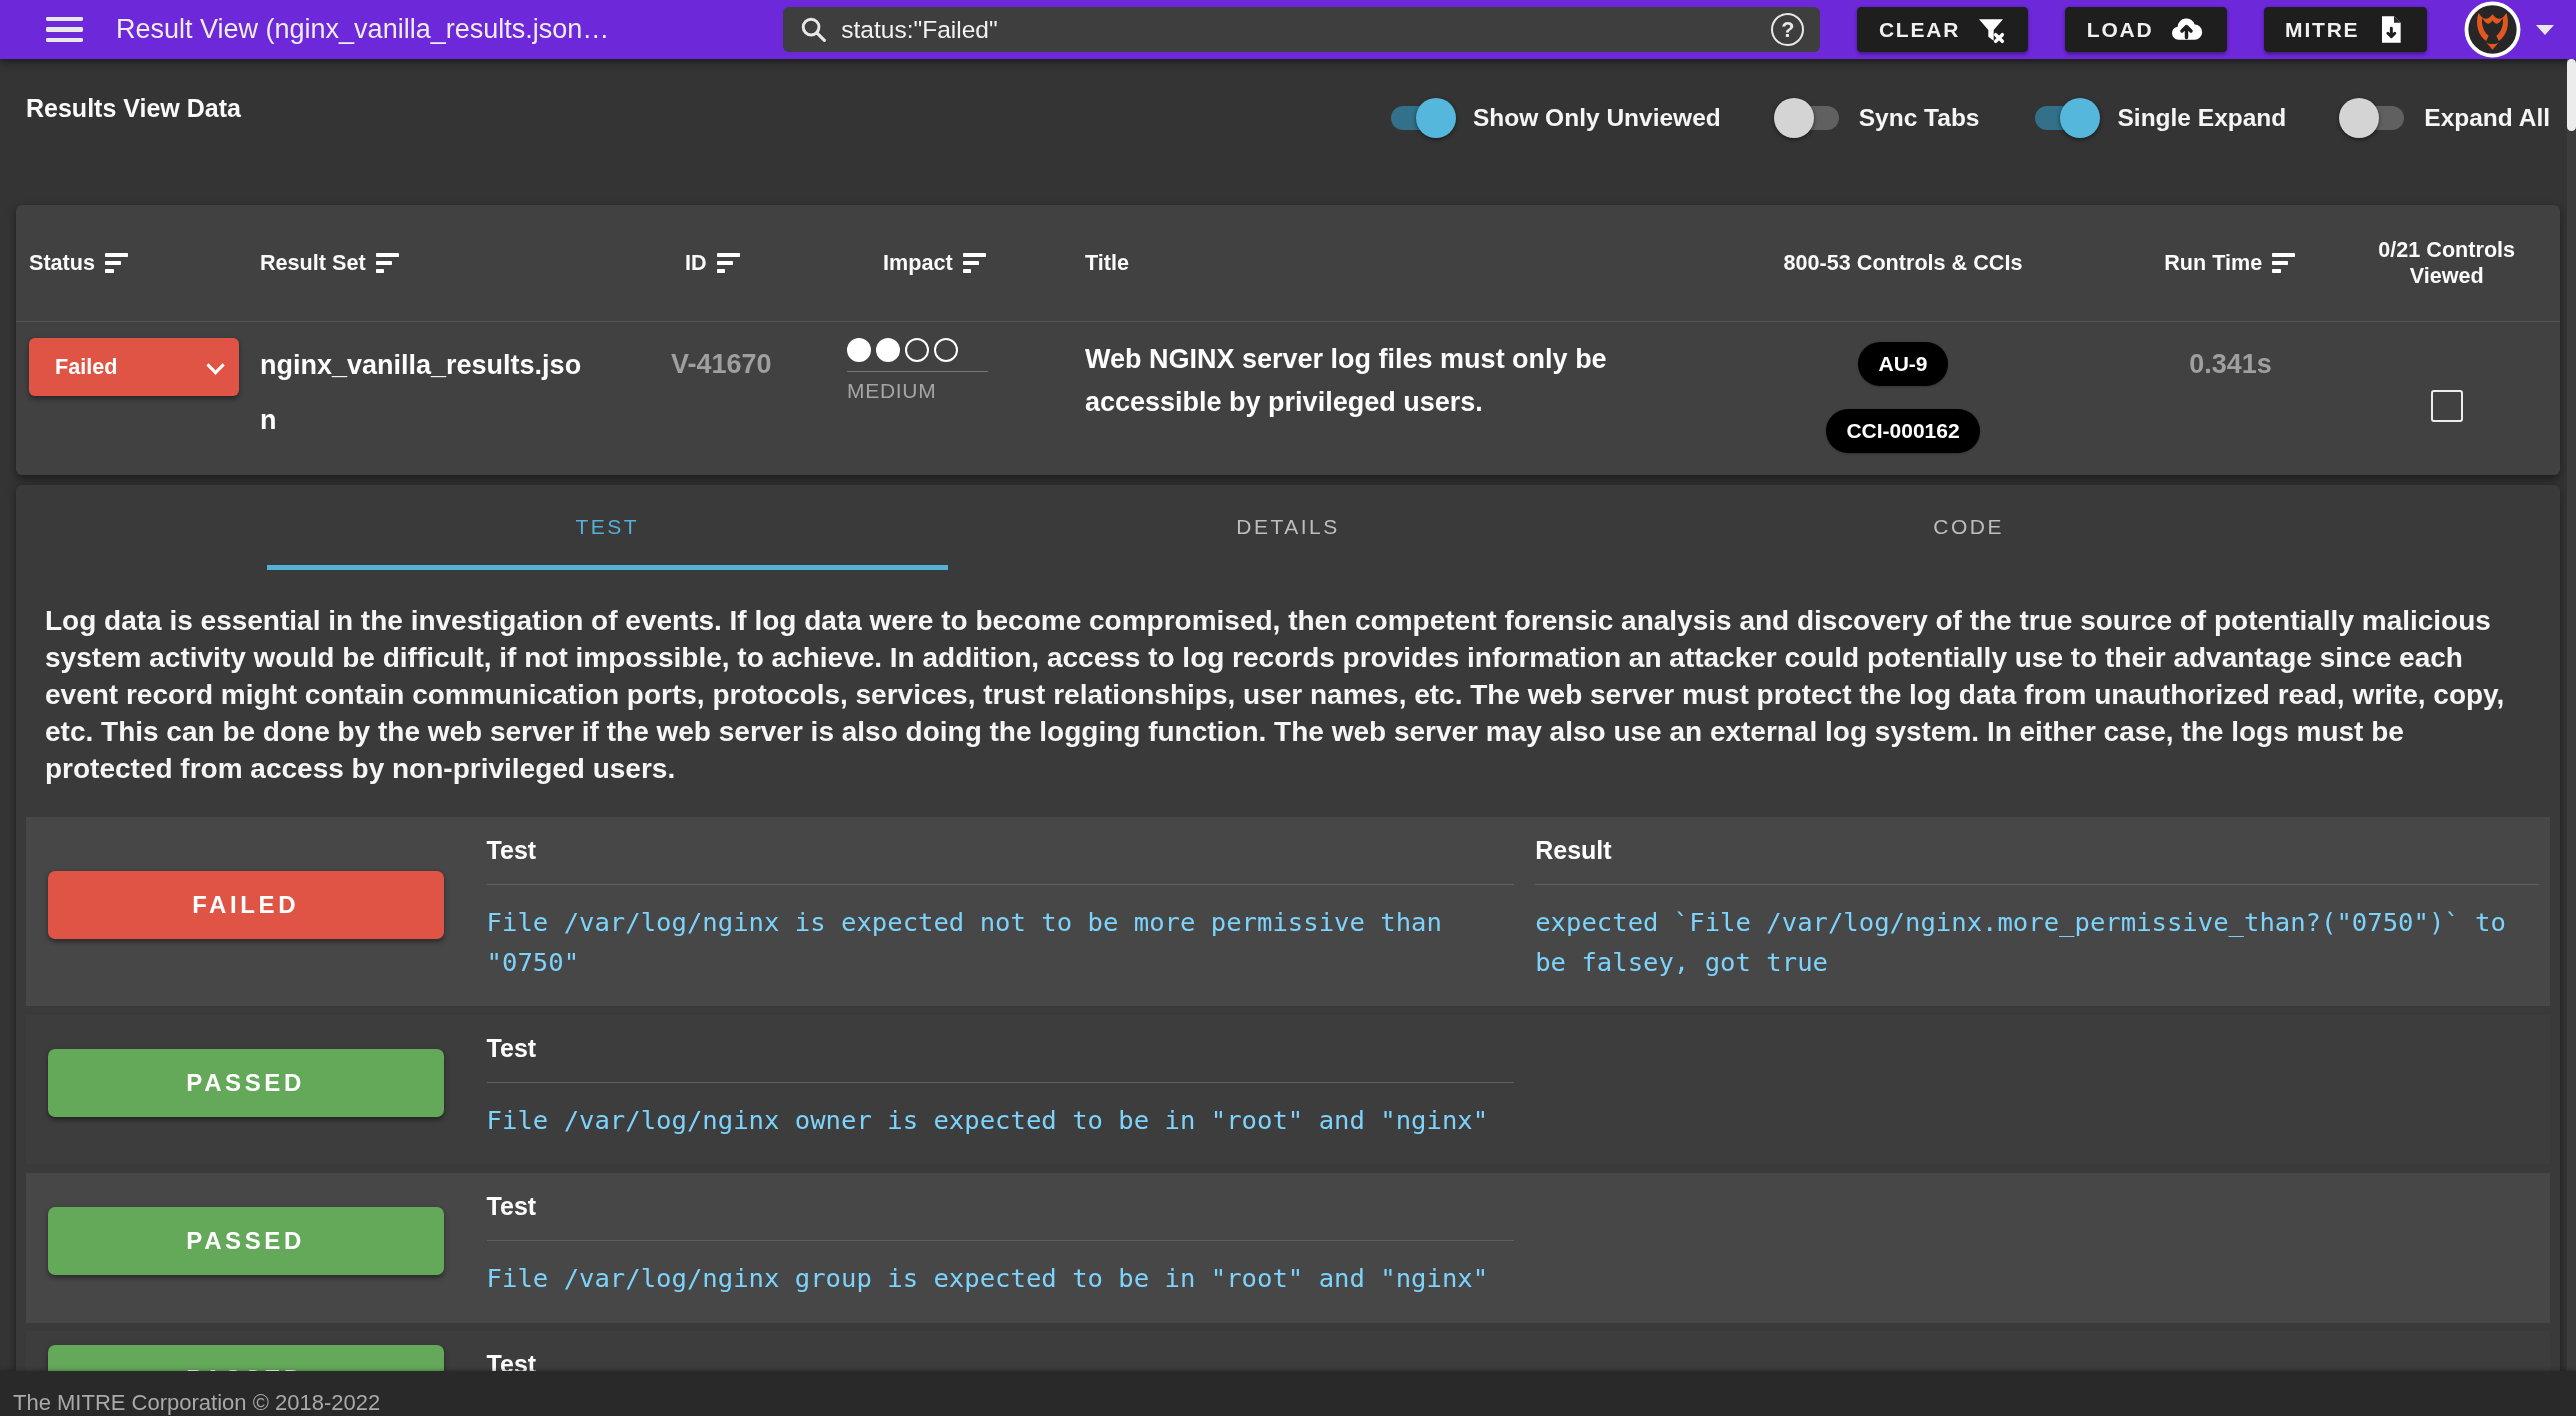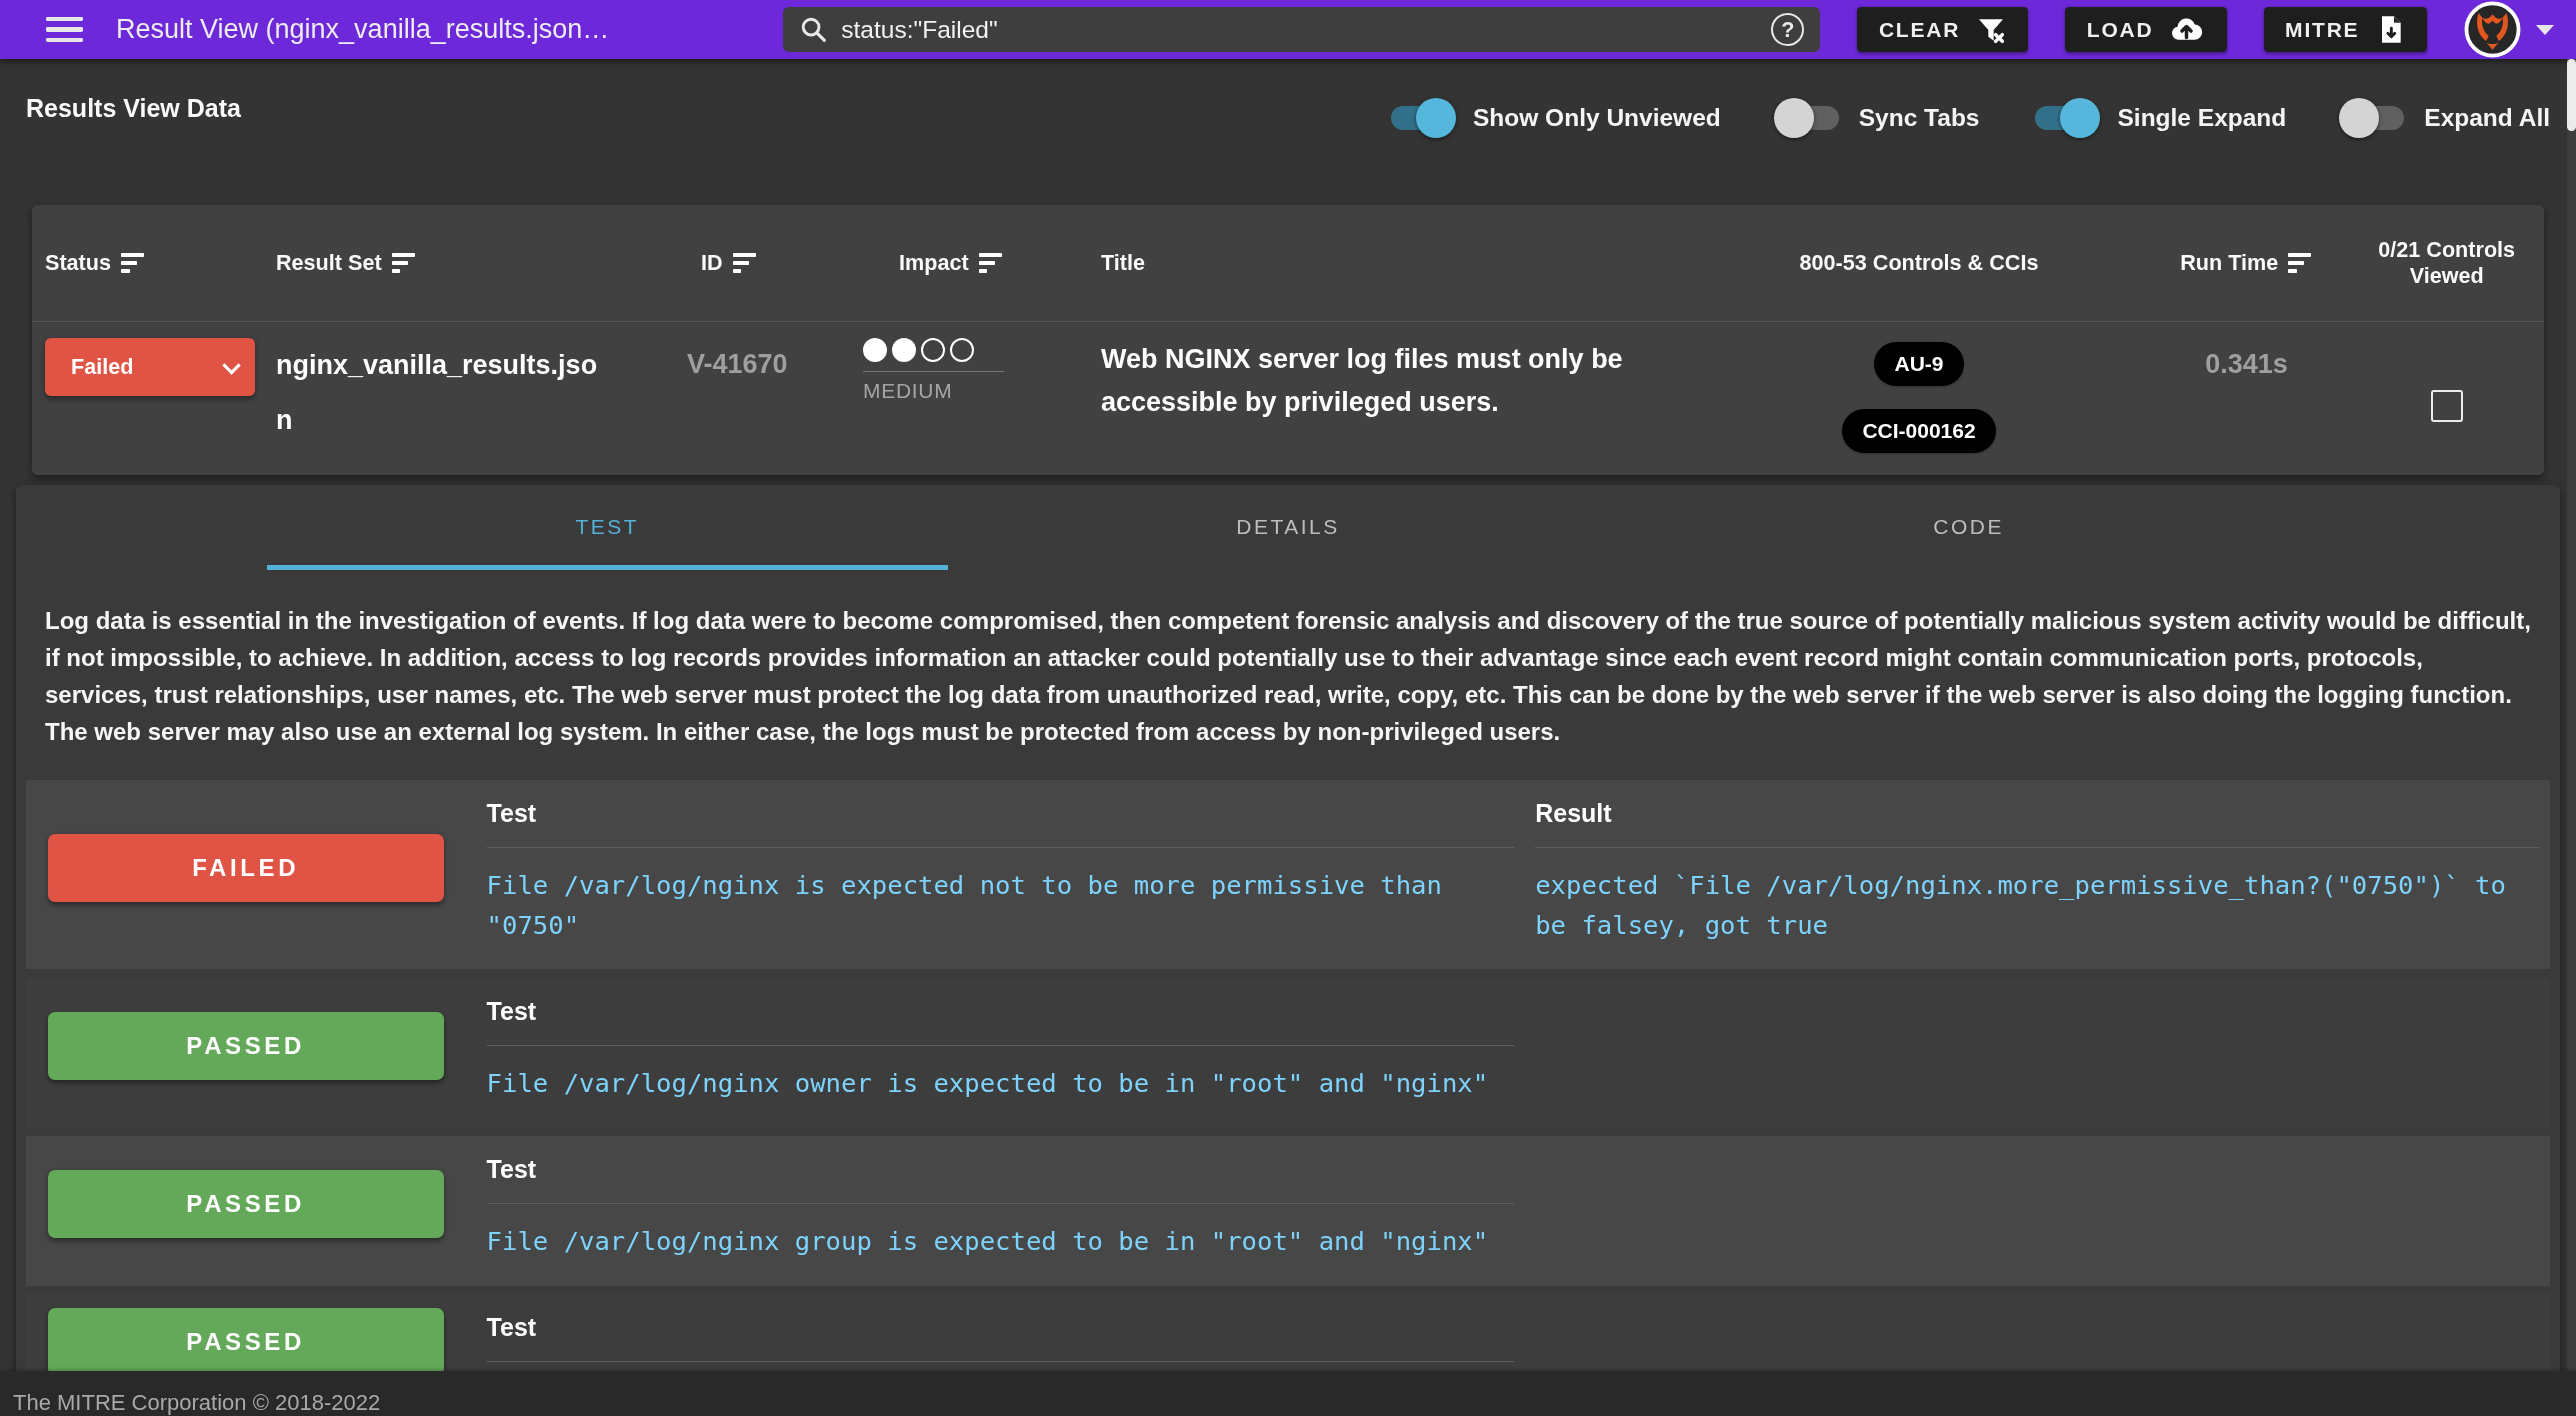--- a/index.html
+++ b/index.html
@@ -38,21 +38,21 @@
   .track { width:62px; height:24.5px; border-radius:12.2px; position:relative; }
   .knob  { width:40px; height:40px; border-radius:50%; position:absolute; top:-8px;
            box-shadow:0 1.4px 4.3px rgba(0,0,0,.5); }
   .toggle.on  .track { background:#33708a; }
   .toggle.on  .knob  { background:#56b7dd; right:-2.9px; }
   .toggle.off .track { background:#606060; }
   .toggle.off .knob  { background:#d4d4d4; left:-2.9px; }
   .toggle-label { font-size:24.5px; font-weight:700; color:#f5f5f5; white-space:nowrap; }
 
   
-  .table-card { margin:0 32px; background:#414141; border-radius:5.8px; box-shadow:0 3.6px 8.6px rgba(0,0,0,.45); }
+  .table-card { margin:0 16px; background:#414141; border-radius:5.8px; box-shadow:0 3.6px 8.6px rgba(0,0,0,.45); }
   .cols { display:flex; padding:0 8.6px 0 13px; }
   .col-status   { flex:0 0 231px; }
   .col-rset     { flex:0 0 364px; }
   .col-id       { flex:0 0 198px; }
   .col-impact   { flex:0 0 238px; }
   .col-title    { flex:0 0 627px; }
   .col-controls { flex:0 0 432px; }
   .col-runtime  { flex:0 0 223px; }
   .col-viewed   { flex:1; }
 
@@ -90,21 +90,21 @@
 
   
   .detail-card { margin:10px 16px 0 16px; background:#3a3a3a; border-radius:5.8px 5.8px 0 0;
                  box-shadow:0 3.6px 8.6px rgba(0,0,0,.45); padding-bottom:43px; }
   .tabs { width:2042px; margin:0 auto; height:85px; display:flex; }
   .tab { flex:1; display:flex; align-items:center; justify-content:center; font-size:21px; letter-spacing:2.5px;
          color:#bdbdbd; font-weight:500; cursor:pointer; position:relative; }
   .tab.active { color:#54b1d8; }
   .tab.active::after { content:""; position:absolute; left:0; right:0; bottom:0; height:5px; background:#54b1d8; }
 
-  .description { padding:32px 29px 0 29px; font-size:24px; font-weight:700; color:#f6f6f6; line-height:37px; }
+  .description { padding:32px 29px 0 29px; font-size:28px; font-weight:700; color:#f6f6f6; line-height:37px; }
 
   .trows { margin:30px 10px 0 10px; }
   .trow { display:grid; grid-template-columns:439px 1027px 1fr; column-gap:21.6px;
           padding:11.5px 11.5px 24.5px 0; margin-bottom:8.6px; }
   .trow.striped-a { background:#474747; }
   .trow.striped-b { background:#3d3d3d; }
   .trow-status { display:flex; align-items:center; justify-content:flex-start; padding-left:21.6px; }
   .status-badge { width:396px; height:68px; border:none; border-radius:7.2px; color:#fff;
                   font-family:"Liberation Sans", sans-serif; font-size:24px; font-weight:700; letter-spacing:3.6px;
                   box-shadow:0 2.9px 5.8px rgba(0,0,0,.4); display:flex; align-items:center; justify-content:center; }

